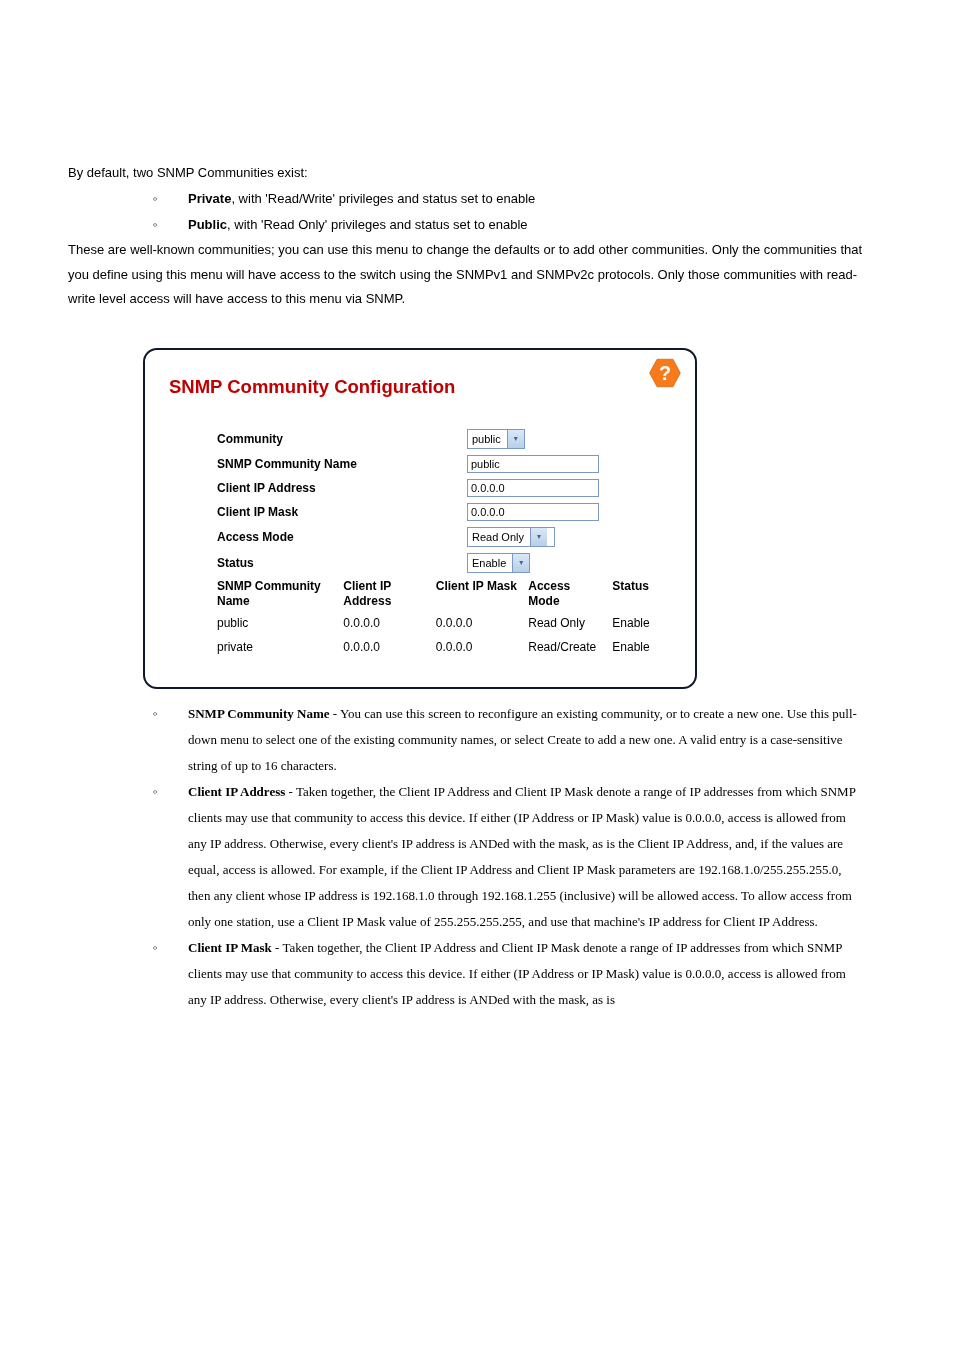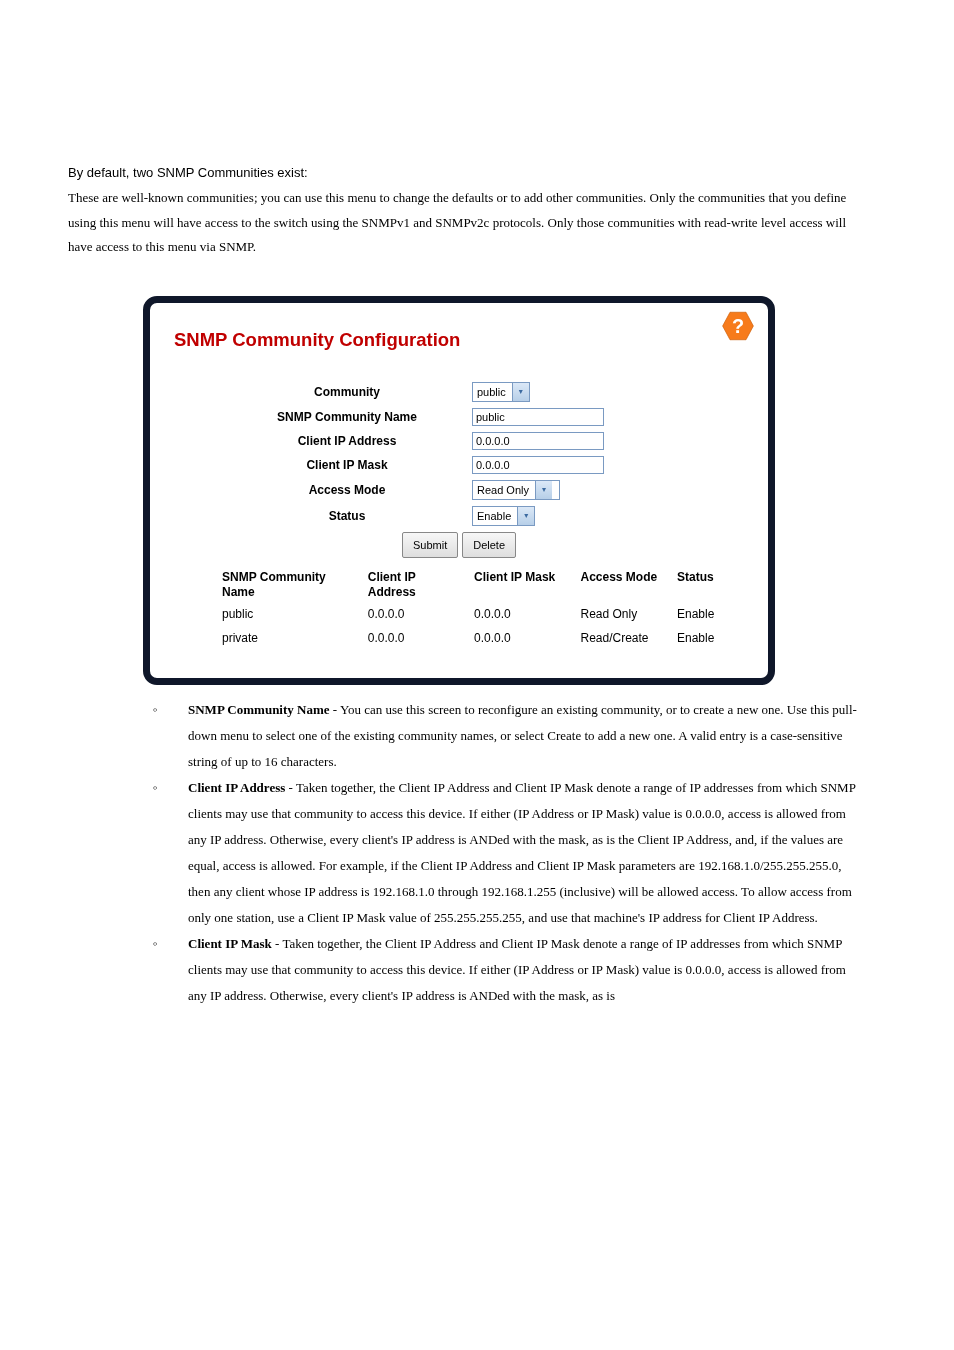--- a/index.html
+++ b/index.html
@@ -10,21 +10,21 @@
     color: #000;
   }
   .page {
     width: 954px;
     box-sizing: border-box;
     padding: 160px 88px 60px 68px;
     font-size: 13px;
     line-height: 2.0;
   }
   .page p { margin: 0; }
-  .page .tight { line-height: 1.9; font-family: Liberation Serif, serif; }
+  .page .tight { line-height: 1.9; }
   ul.bullets {
     list-style: none;
     margin: 0;
     padding: 0 0 0 85px;
   }
   ul.bullets > li {
     position: relative;
     padding-left: 35px;
     margin: 0;
   }
@@ -33,22 +33,22 @@
     position: absolute;
     left: 0;
     top: 0;
     color: #000;
   }
   .bold { font-weight: 700; }
   .figure-wrap {
     margin: 36px 0 12px 75px;
   }
   .figure {
-    width: 632px;
-    border: 7px solid #0f172a;
+    width: 554px;
+    border: 2px solid #0f172a;
     border-radius: 14px;
     background: #fff;
     padding: 16px 24px 28px 24px;
     position: relative;
     box-sizing: border-box;
     font-family: Arial, sans-serif;
   }
   .figure-title {
     color: #c00000;
     font-weight: 700;
@@ -65,21 +65,20 @@
   }
   .form-rows {
     margin-left: 48px;
     font-size: 12px;
     line-height: 1;
   }
   .form-row {
     display: flex;
     align-items: center;
     margin-bottom: 6px;
-    text-align: center;
   }
   .form-label {
     width: 250px;
     font-weight: 700;
   }
   .sel {
     display: inline-flex;
     align-items: center;
     border: 1px solid #7a9ac2;
     height: 18px;
@@ -145,20 +144,28 @@
     margin: 12px 0 40px 0;
   }
 </style>
 </head>
 <body>
 
 <div class="page">
 
   <p>By default, two SNMP Communities exist:</p>
 
+  <ul class="bullets">
+    <li>
+      <span class="bold">Private</span><span>, with 'Read/Write' privileges and status set to enable</span>
+    </li>
+    <li>
+      <span class="bold">Public</span><span>, with 'Read Only' privileges and status set to enable</span>
+    </li>
+  </ul>
 
   <p class="tight">These are well-known communities; you can use this menu to change the defaults or to add other communities. Only the communities that you define using this menu will have access to the switch using the SNMPv1 and SNMPv2c protocols. Only those communities with read-write level access will have access to this menu via SNMP.</p>
 
   <div class="figure-wrap">
     <div class="figure">
       <div class="figure-title">SNMP Community Configuration</div>
 
       <div class="help-badge">
         <svg viewBox="0 0 100 90" width="32" height="30">
           <polygon points="25,2 75,2 98,45 75,88 25,88 2,45" fill="#f77b1b" stroke="#c95a00" stroke-width="2"></polygon>
@@ -201,24 +208,20 @@
         </div>
         <div class="form-row">
           <div class="form-label">Status</div>
           <div class="sel" style="min-width:60px;">
             <span class="txt">Enable</span>
             <span class="arrow">▾</span>
           </div>
         </div>
       </div>
 
-      <div class="btn-row">
-        <div class="btn">Submit</div>
-        <div class="btn">Delete</div>
-      </div>
 
       <div class="tbl">
         <div class="tbl-row">
           <div class="c1 hd">SNMP Community Name</div>
           <div class="c2 hd">Client IP Address</div>
           <div class="c3 hd">Client IP Mask</div>
           <div class="c4 hd">Access Mode</div>
           <div class="c5 hd">Status</div>
         </div>
         <div class="tbl-row">

